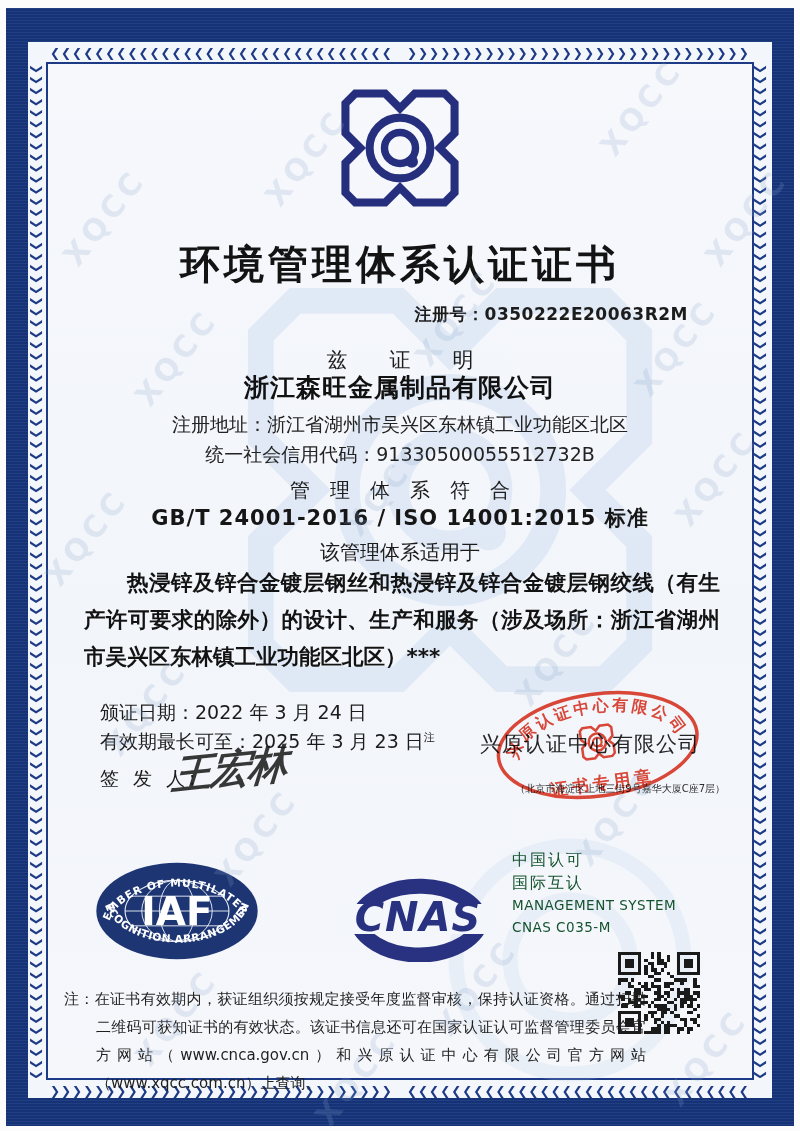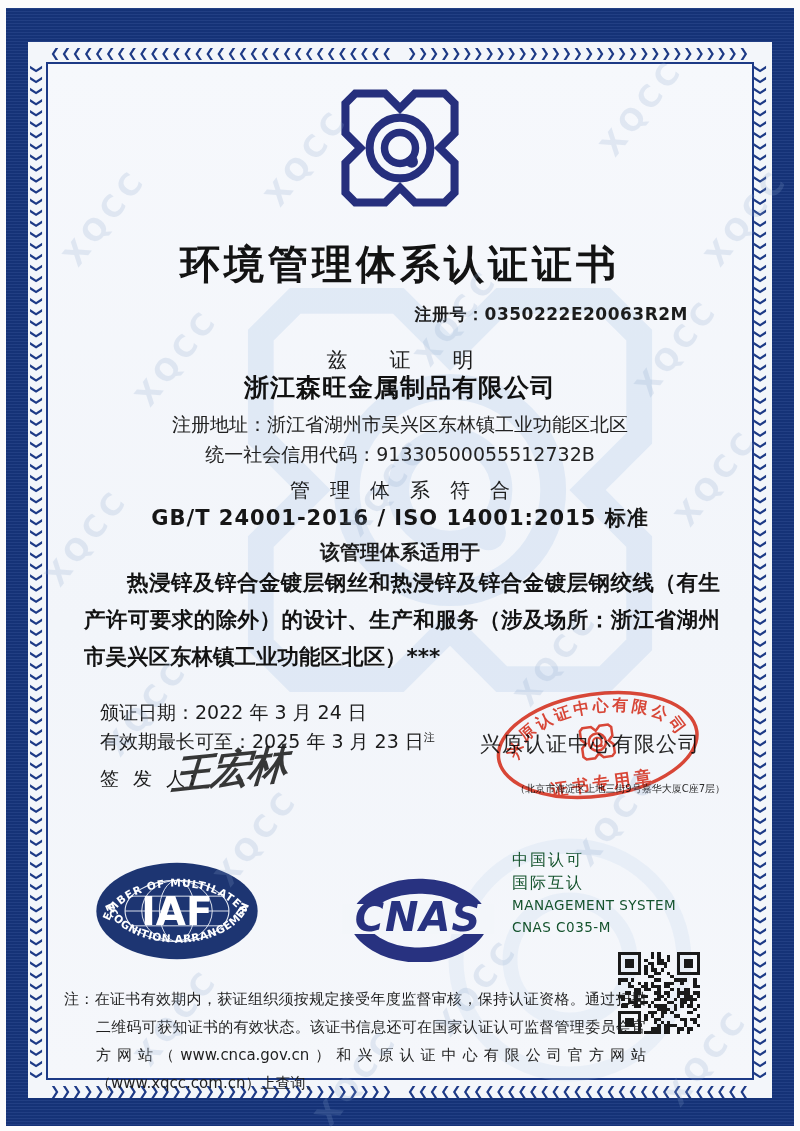--- a/index.html
+++ b/index.html
@@ -32,21 +32,21 @@
   .ctr{left:0;width:100%;text-align:center;}
   .logo-top{left:338px;top:86px;width:124px;height:124px;}
   .title{top:237px;font-size:40px;font-weight:700;letter-spacing:4px;color:#131313;}
   .regno{top:303px;right:112px;font-size:17px;font-weight:700;color:#1c1c1c;letter-spacing:0.5px;}
   .certify{top:346px;font-size:21px;color:#1c1c1c;}
   .company{top:371px;font-size:25px;font-weight:700;color:#111;letter-spacing:1px;}
   .addr{top:412px;font-size:19px;color:#222;}
   .credit{top:442px;font-size:19px;color:#222;}
   .conform{top:477px;font-size:20px;color:#1c1c1c;}
   .standard{top:504px;font-size:21px;font-weight:700;color:#161616;letter-spacing:1px;}
-  .applies{top:539px;font-size:20px;color:#1c1c1c;font-weight:bold;}
+  .applies{top:539px;font-size:20px;color:#1c1c1c;}
   .scope{top:564px;left:84px;width:636px;font-size:21.5px;font-weight:700;color:#131313;
     line-height:37px;text-indent:2em;text-align:justify;}
   .issue-date{left:100px;top:700px;font-size:19px;color:#1b1b1b;}
   .valid-until{left:100px;top:729px;font-size:19px;color:#1b1b1b;}
   .valid-until sup{font-size:11px;}
   .signer{left:100px;top:766px;font-size:19px;color:#1b1b1b;letter-spacing:4px;}
   .signature{left:172px;top:742px;font-size:40px;color:#1d1d1d;font-weight:700;font-style:italic;
     transform:rotate(-6deg) skewX(-10deg);letter-spacing:-2px;opacity:0.88;}
   .issuer-name{left:470px;top:730px;width:240px;text-align:center;font-size:21px;color:#242424;letter-spacing:1px;}
   .issuer-addr{left:455px;top:782px;width:270px;text-align:right;font-size:10px;color:#2a2a2a;}

